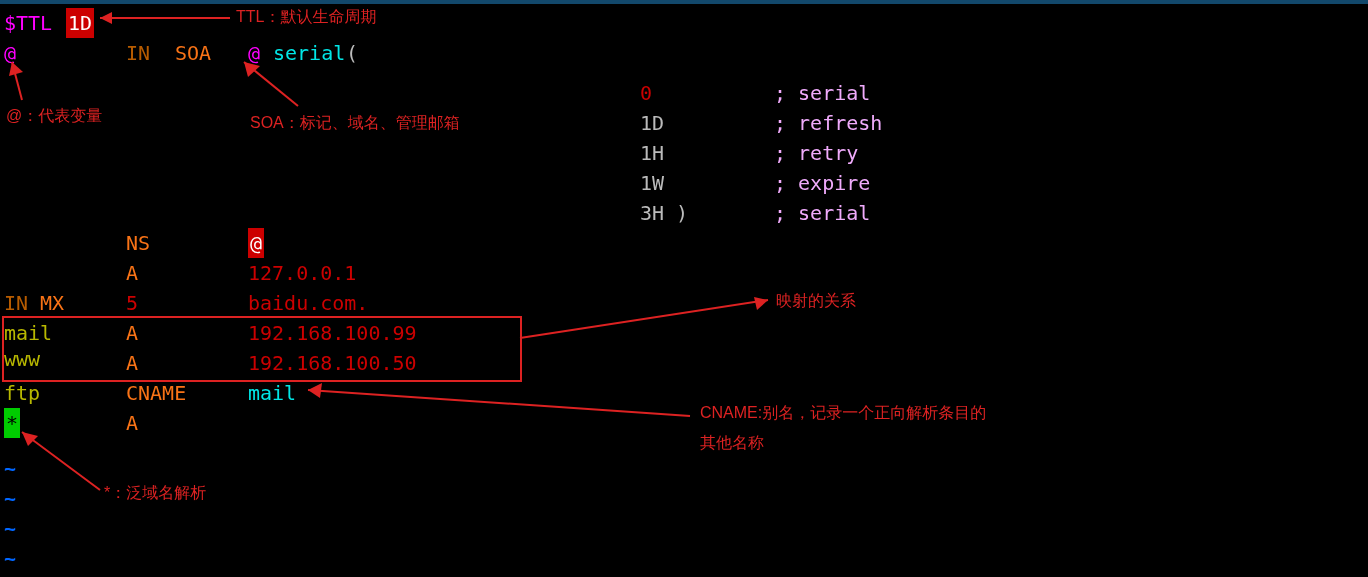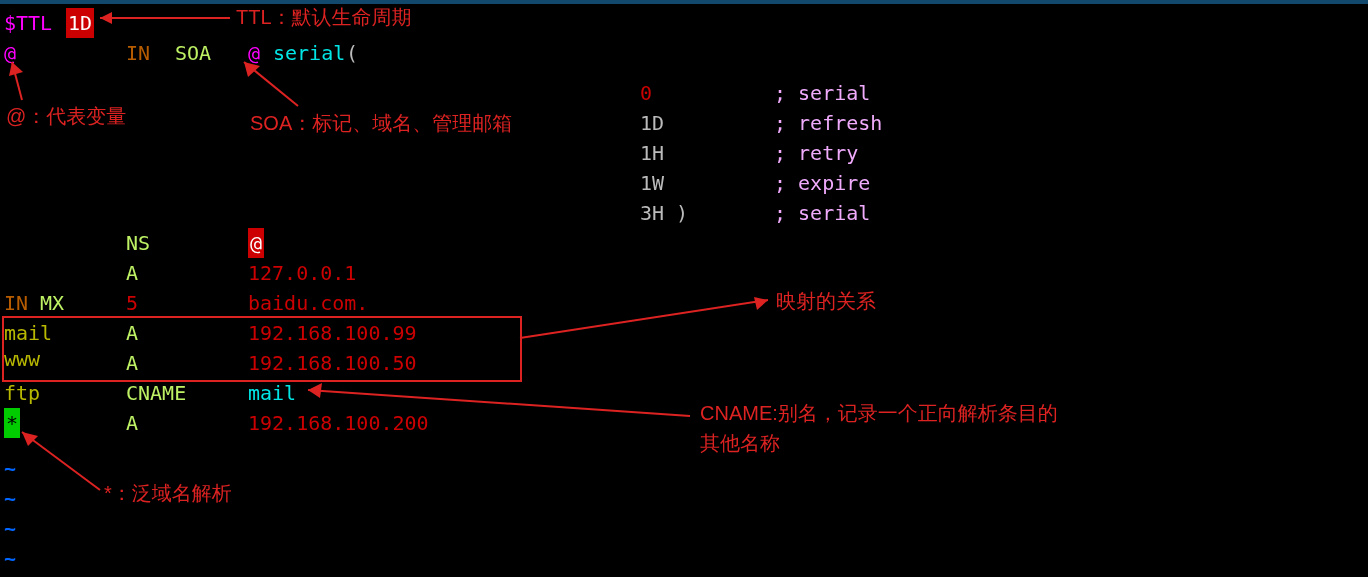--- a/index.html
+++ b/index.html
@@ -1,29 +1,29 @@
 <!DOCTYPE html>
 <html><head>
 <meta charset="utf-8">
 <style>
   html,body{margin:0;padding:0;background:#000;font-family:"DejaVu Sans Mono","Courier New",monospace;font-size:20px;line-height:30px;color:#fff;overflow:hidden}
   #term{position:relative;width:1368px;height:577px;background:#000;}
   .ch{position:absolute;white-space:pre}
   .magenta{color:#ff00ff}
-  .green{color:#bef264}
+  .green{color:#f97316}
   .darkorange{color:#b85c00}
   .cyan{color:#00e6e6}
   .blue{color:#f0abfc}
   .grey{color:#bbbbbb}
   .olive{color:#b8b800}
   .red{color:#cc0000}
   .tilde{color:#0066ff;font-weight:bold}
   .bg-red{background:#cc0000;color:#ffffff;padding:0 2px}
   .bg-green{background:#00cc00;color:#000000;padding:0 2px}
-  .ann{position:absolute;color:#dd2222;font-family:"Microsoft YaHei","SimSun",sans-serif;font-size:20px;line-height:26px;white-space:pre}
+  .ann{position:absolute;color:#dd2222;font-family:"Microsoft YaHei","SimSun",sans-serif;font-size:16px;line-height:26px;white-space:pre}
   .ann-box{position:absolute;border:2px solid #dd2222}
   svg.arrow{position:absolute;overflow:visible;pointer-events:none}
   svg.arrow line{stroke:#dd2222;stroke-width:2}
   svg.arrow polygon{fill:#dd2222}
   .top-bar{position:absolute;left:0;top:0;width:1368px;height:4px;background:#12486b}
 </style>
 </head>
 <body>
 
 <div id="term">
@@ -72,21 +72,20 @@
   <span class="ch olive" style="left:4px;top:344px">www</span>
   <span class="ch green" style="left:126px;top:348px">A</span>
   <span class="ch red" style="left:248px;top:348px">192.168.100.50</span>
 
   <span class="ch olive" style="left:4px;top:378px">ftp</span>
   <span class="ch green" style="left:126px;top:378px">CNAME</span>
   <span class="ch cyan" style="left:248px;top:378px">mail</span>
 
   <span class="ch bg-green" style="left:4px;top:408px">*</span>
   <span class="ch green" style="left:126px;top:408px">A</span>
-  <span class="ch red" style="left:248px;top:408px">192.168.100.200</span>
 
   <span class="ch tilde" style="left:4px;top:453px">~</span>
   <span class="ch tilde" style="left:4px;top:483px">~</span>
   <span class="ch tilde" style="left:4px;top:513px">~</span>
   <span class="ch tilde" style="left:4px;top:543px">~</span>
 
   <svg class="arrow" style="left:0;top:0;width:1368px;height:577px">
     <line x1="230" y1="18" x2="100" y2="18"></line>
     <polygon points="100,18 112,12 112,24"></polygon>
   </svg>

